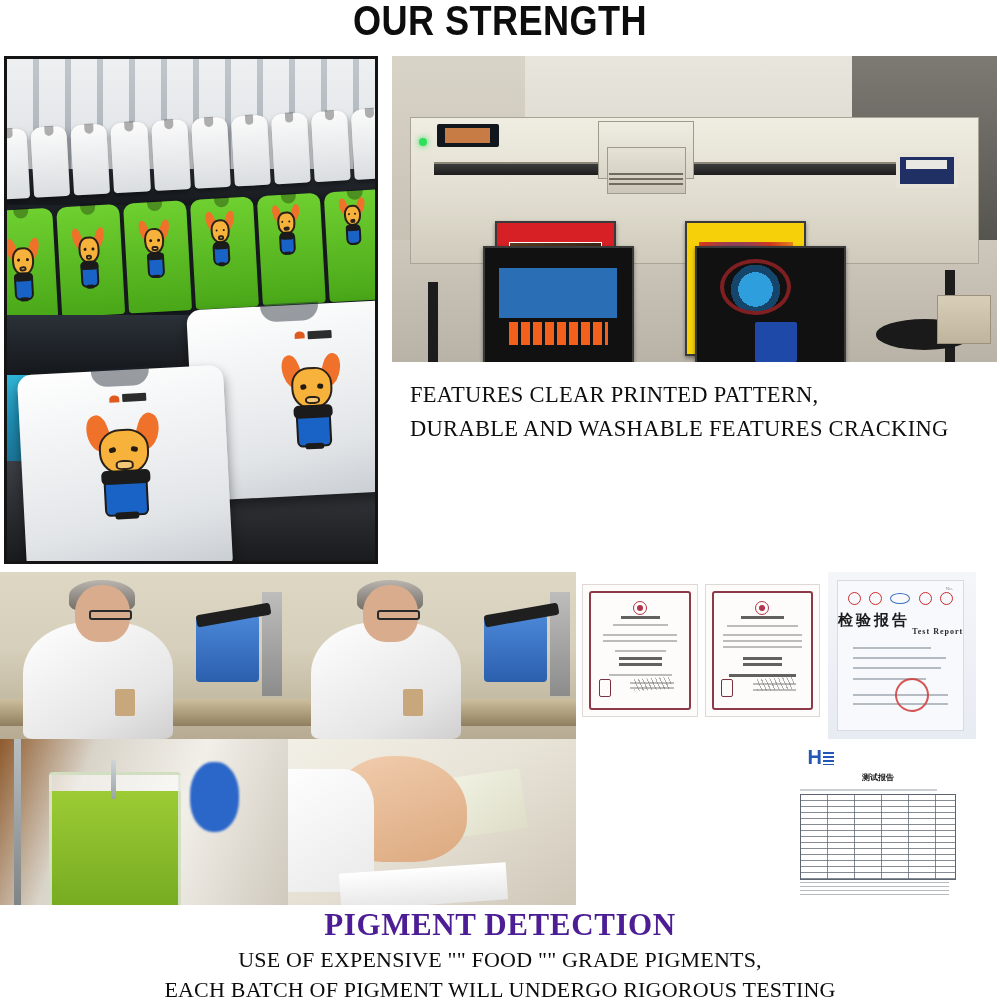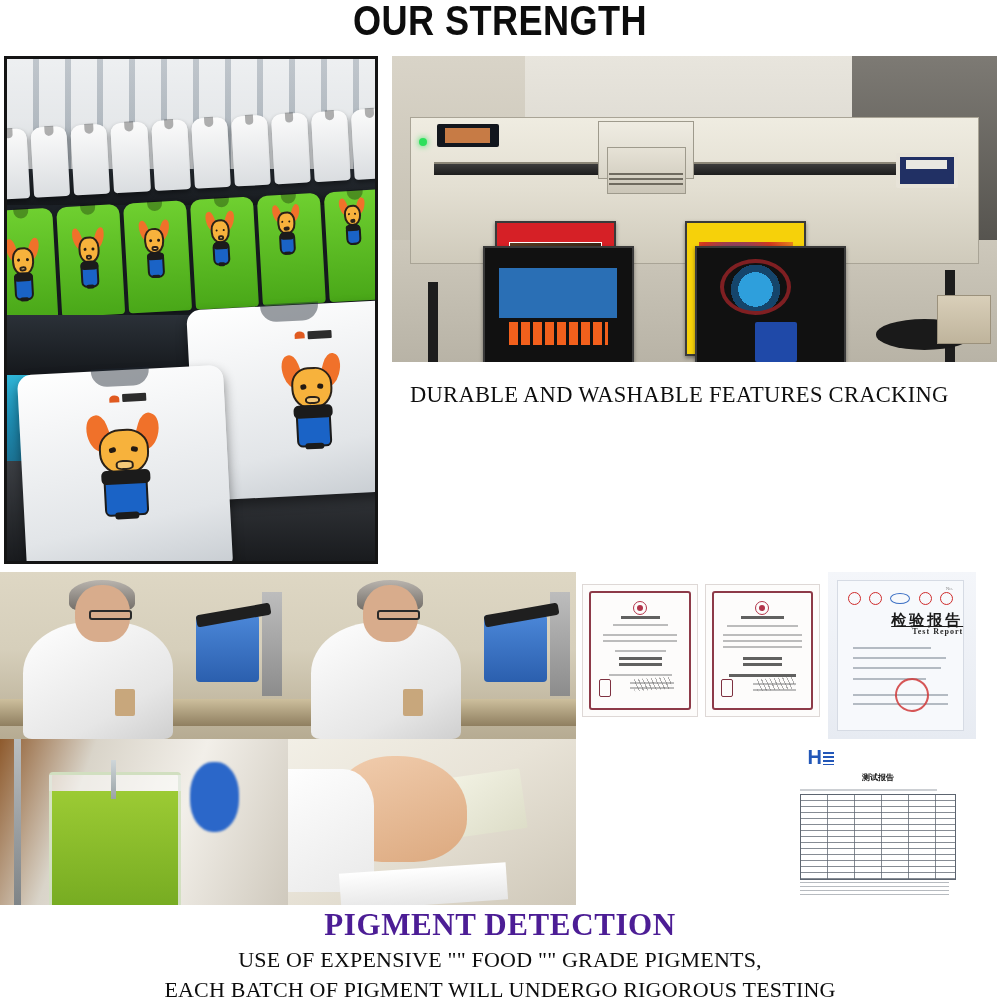--- a/index.html
+++ b/index.html
@@ -361,24 +361,23 @@
     background: linear-gradient(180deg,#f4f6fa,#e7ebf2); }
   .rep-card {
     position:absolute; left:6%; top:5%; width:86%; height:90%;
     background:#f7f9fc; border:1px solid #d6dbe4;
   }
   .rep-logos { position:absolute; left:8%; top:7%; width:84%;
     display:flex; justify-content:space-between; align-items:center; }
   .rep-logo { width:13px; height:13px; border:1.6px solid #cf2b2b; border-radius:50%; }
   .rep-logo.oval { width:20px; height:11px; border-radius:50%; border-color:#3b6fc4; }
   .rep-cn {
-    position:absolute; left:0; top:20%; width:100%; text-align:right;
+    position:absolute; left:0; top:20%; width:100%; text-align:left;
     font-size:15px; font-weight:700; color:#1b1b1b; letter-spacing:3px;
     font-family:"DejaVu Sans", sans-serif;
-    text-decoration:underline;
   }
   .rep-en {
     position:absolute; left:0; top:31%; width:100%; text-align:right;
     font-size:8px; font-weight:700; color:#2b2b2b; letter-spacing:1px;
   }
   .rep-row { position:absolute; left:12%; height:2px; background:#7e8894; opacity:.55; }
   .rep-stamp {
     position:absolute; left:46%; bottom:12%; width:34px; height:34px;
     border:2px solid #d03a3a; border-radius:50%; transform: rotate(-14deg); opacity:.85;
   }
@@ -647,20 +646,21 @@
     </div>
 
     <div class="pr-leg" id="leg-l"></div>
     <div class="pr-leg" id="leg-r"></div>
     <div class="pr-stand"></div>
     <div class="pr-box"></div>
     <div class="pr-bluebin"></div>
   </div>
 
   <div id="block-pattern">
+    <div class="line">FEATURES CLEAR PRINTED PATTERN,</div>
     <div class="line">DURABLE AND WASHABLE FEATURES CRACKING</div>
   </div>
 
   <div id="strip">
 
     <div class="sp" id="sp-lab1">
       <div class="lab-bg"></div>
       <div class="lab-stand"></div>
       <div class="lab-machine"></div>
       <div class="lab-arm"></div>

